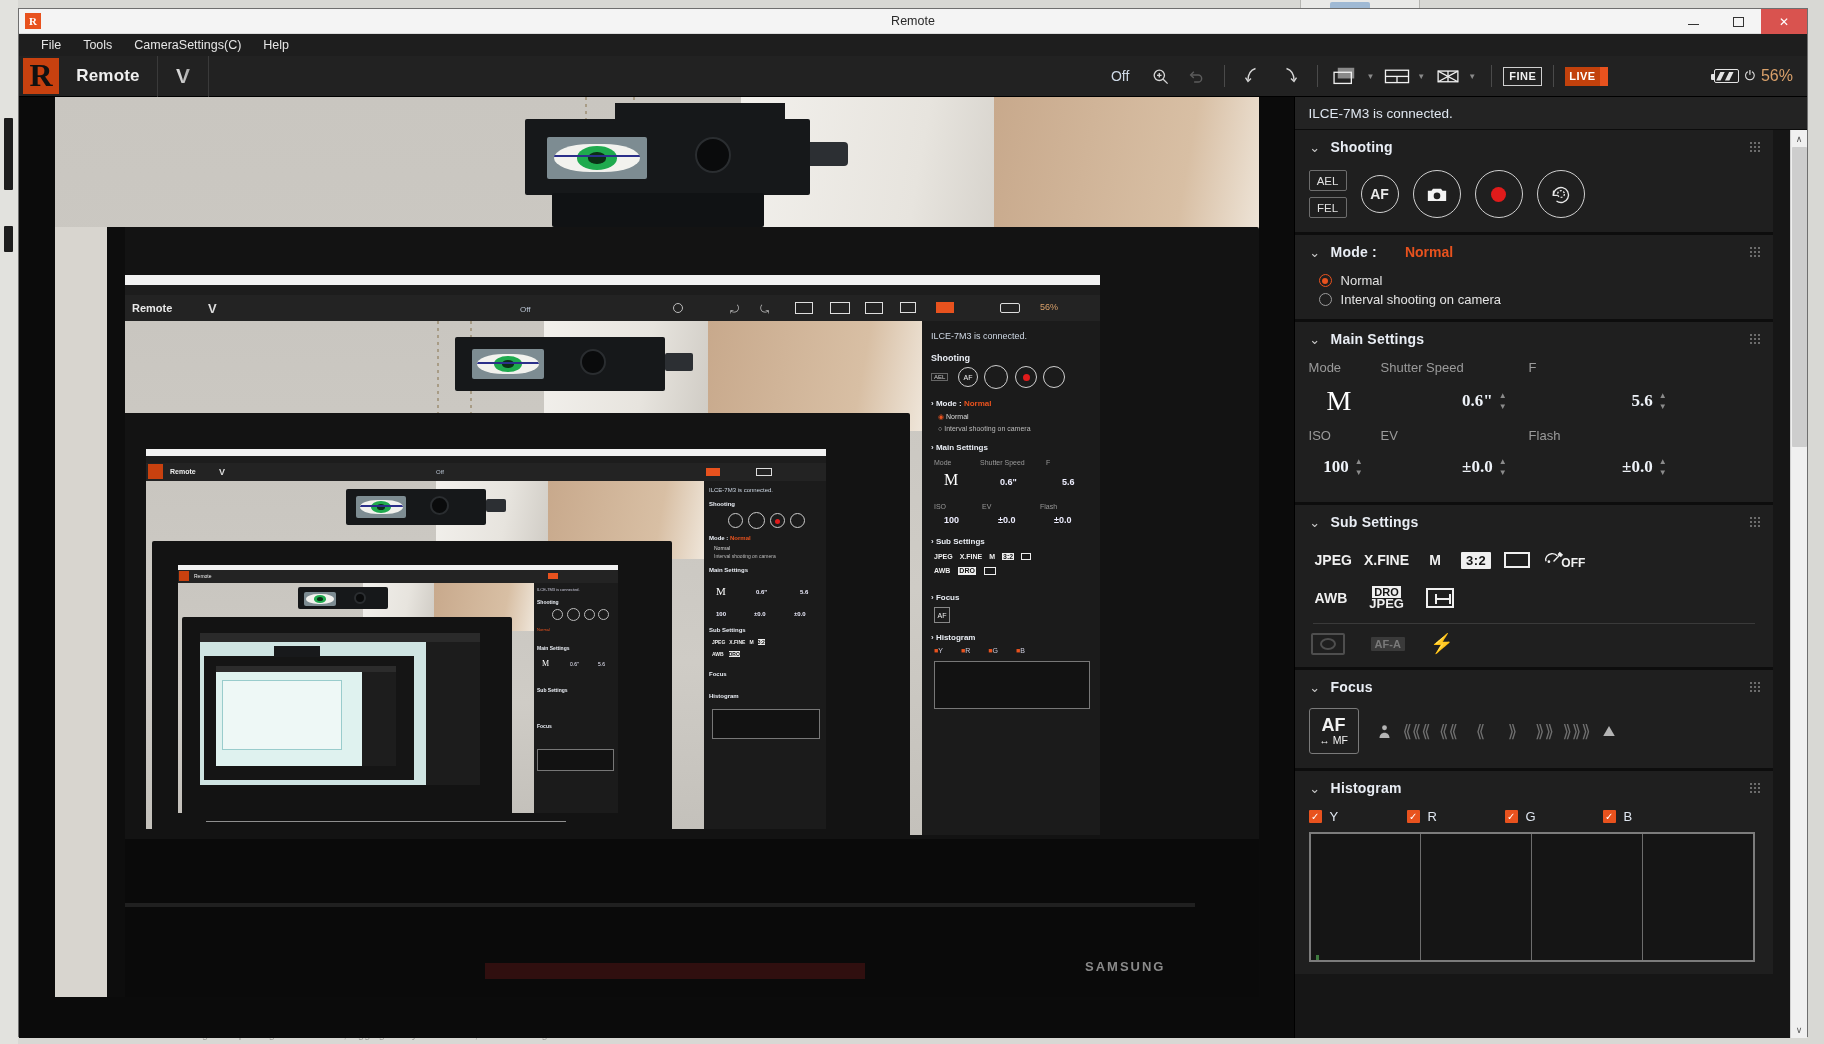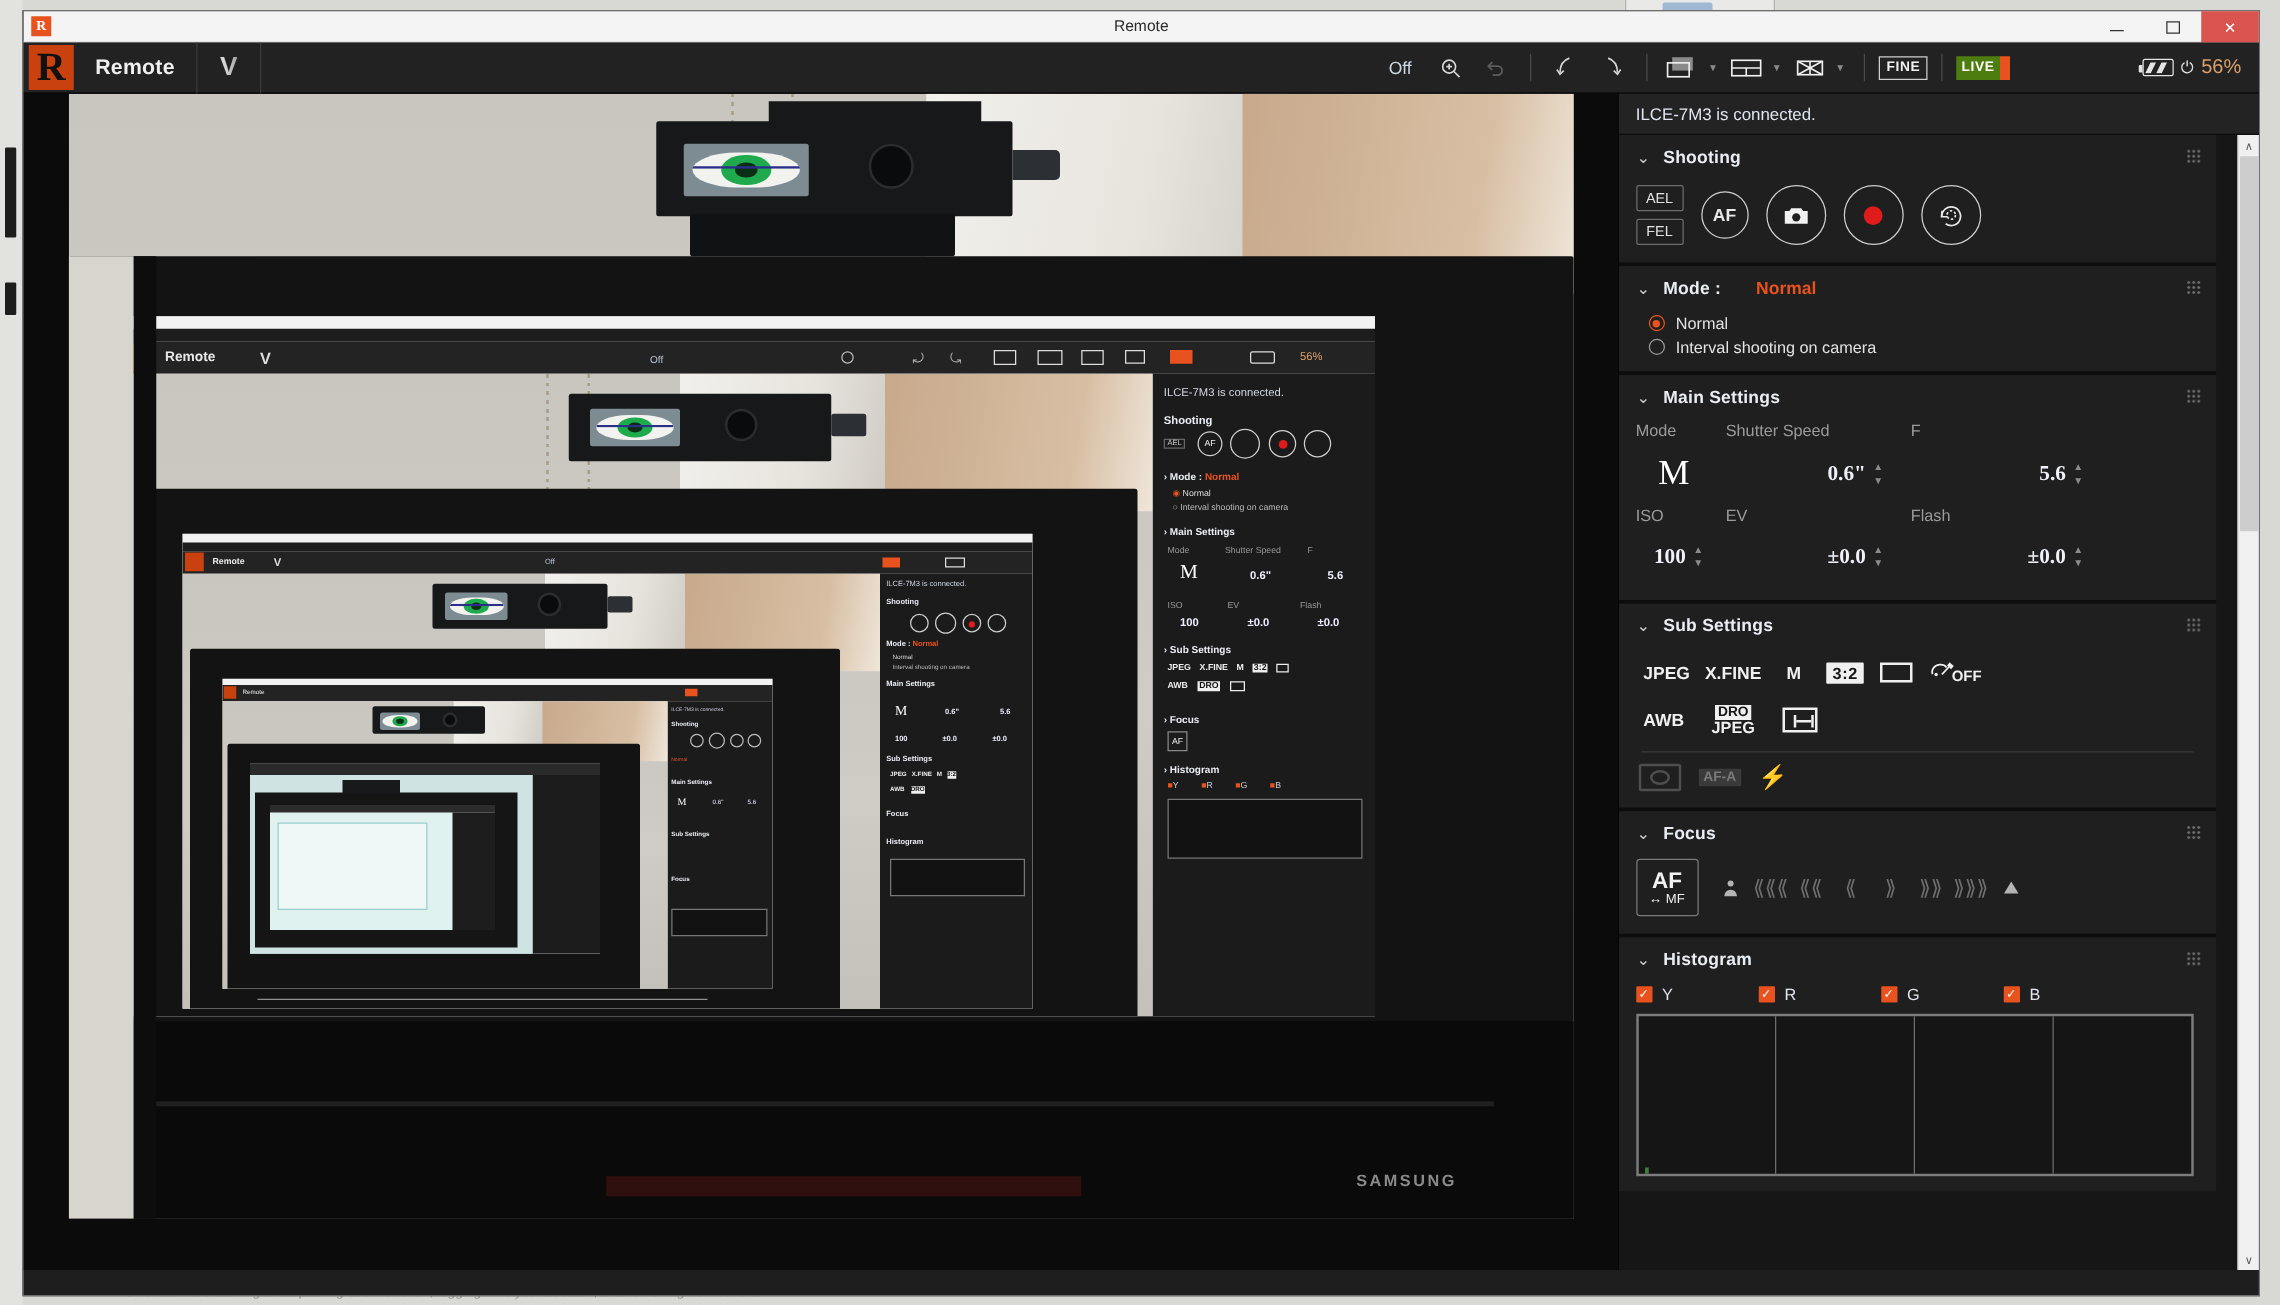--- a/index.html
+++ b/index.html
@@ -117,21 +117,21 @@
   }
   .tb-btn.dim { color: #5c5c5c; }
   .tb-div { width: 1px; height: 22px; background: #4a4a4a; margin: 0 9px; }
   .tb-caret { font-size: 8px; color: #8a8a8a; margin-left: 1px; margin-right: 4px; }
   .tb-boxbtn {
     height: 19px; padding: 0 5px; border: 1px solid #cfcfcf; color: #f0f0f0;
     font-size: 11px; font-weight: bold; letter-spacing: .5px;
     display: flex; align-items: center; justify-content: center;
   }
   .tb-live {
-    height: 19px; padding: 0 4px; background: #4d7c0f; color: #fff;
+    height: 19px; padding: 0 4px; background: #c2410c; color: #fff;
     font-size: 11px; font-weight: bold; letter-spacing: .5px;
     display: flex; align-items: center; position: relative;
   }
   .tb-live::after {
     content:""; position:absolute; right:-8px; top:0; width:8px; height:19px; background:#e8521e;
   }
   .tb-batt { display: flex; align-items: center; gap: 6px; padding-right: 14px; }
   .batt-shell {
     width: 25px; height: 14px; border: 1.6px solid #e4e4e4; border-radius: 2px;
     position: relative; display: flex; align-items: center; padding: 1.5px;
@@ -300,21 +300,21 @@
   }
   .focus-area-icon::before {
     content:""; position:absolute; left:7px; top:4px; width:12px; height:10px;
     border-left:2px solid #f0f0f0; border-right:2px solid #f0f0f0;
     background:
       linear-gradient(#f0f0f0,#f0f0f0) center/100% 2px no-repeat;
   }
   .brush-off { display:flex; align-items:flex-end; color:#f0f0f0; }
   .brush-off .off { font-size: 12px; font-weight: bold; margin-left:-4px; }
   .sub-div { height: 1px; background: #3a3a3a; margin: 8px 18px 0 18px; }
-  .sub-row2 { display:flex; align-items:center; gap: 14px; padding: 8px 0 0 16px; }
+  .sub-row2 { display:flex; align-items:center; gap: 26px; padding: 8px 0 0 16px; }
   .dis-box {
     width: 34px; height: 22px; border: 2px solid #4e4e4e; border-radius:2px;
     display:flex; align-items:center; justify-content:center; color:#4e4e4e;
   }
   .dis-box .oval { width:16px;height:12px;border:2px solid #4e4e4e;border-radius:50%; }
   .dis-afa {
     padding: 1px 4px; background:#3a3a3a; color:#7a7a7a; font-size:11px; font-weight:bold;
     border-radius:1px;
   }
   .bolt { color: #c9c9c9; font-size: 19px; }
@@ -393,20 +393,26 @@
           </div>
         <div class="win-btn">
             <span class="max-sq"></span>
           </div>
         <div class="win-btn close">
             <span>✕</span>
           </div>
       </div>
     </div>
 
+    <div class="menubar">
+      <div class="menu-item"><span>File</span></div>
+      <div class="menu-item"><span>Tools</span></div>
+      <div class="menu-item"><span>CameraSettings(C)</span></div>
+      <div class="menu-item"><span>Help</span></div>
+    </div>
 
     <div class="toolbar">
       <div class="brand-logo">
         <div class="r">R</div>
       </div>
       <div class="brand-name">Remote</div>
       <div class="brand-sep"></div>
       <div class="brand-v">V</div>
       <div class="brand-sep"></div>
 

